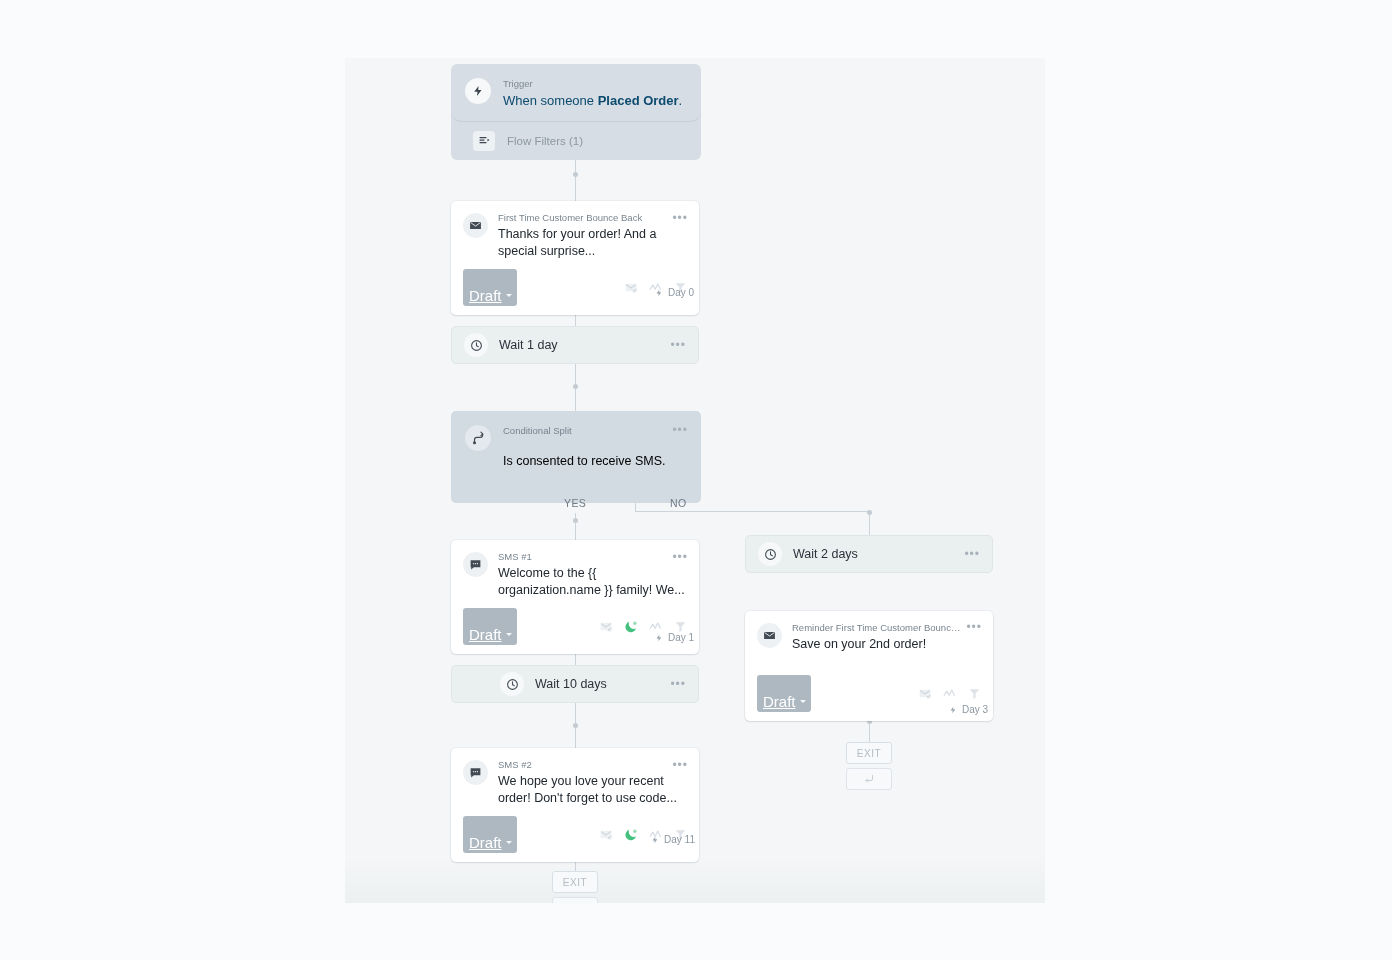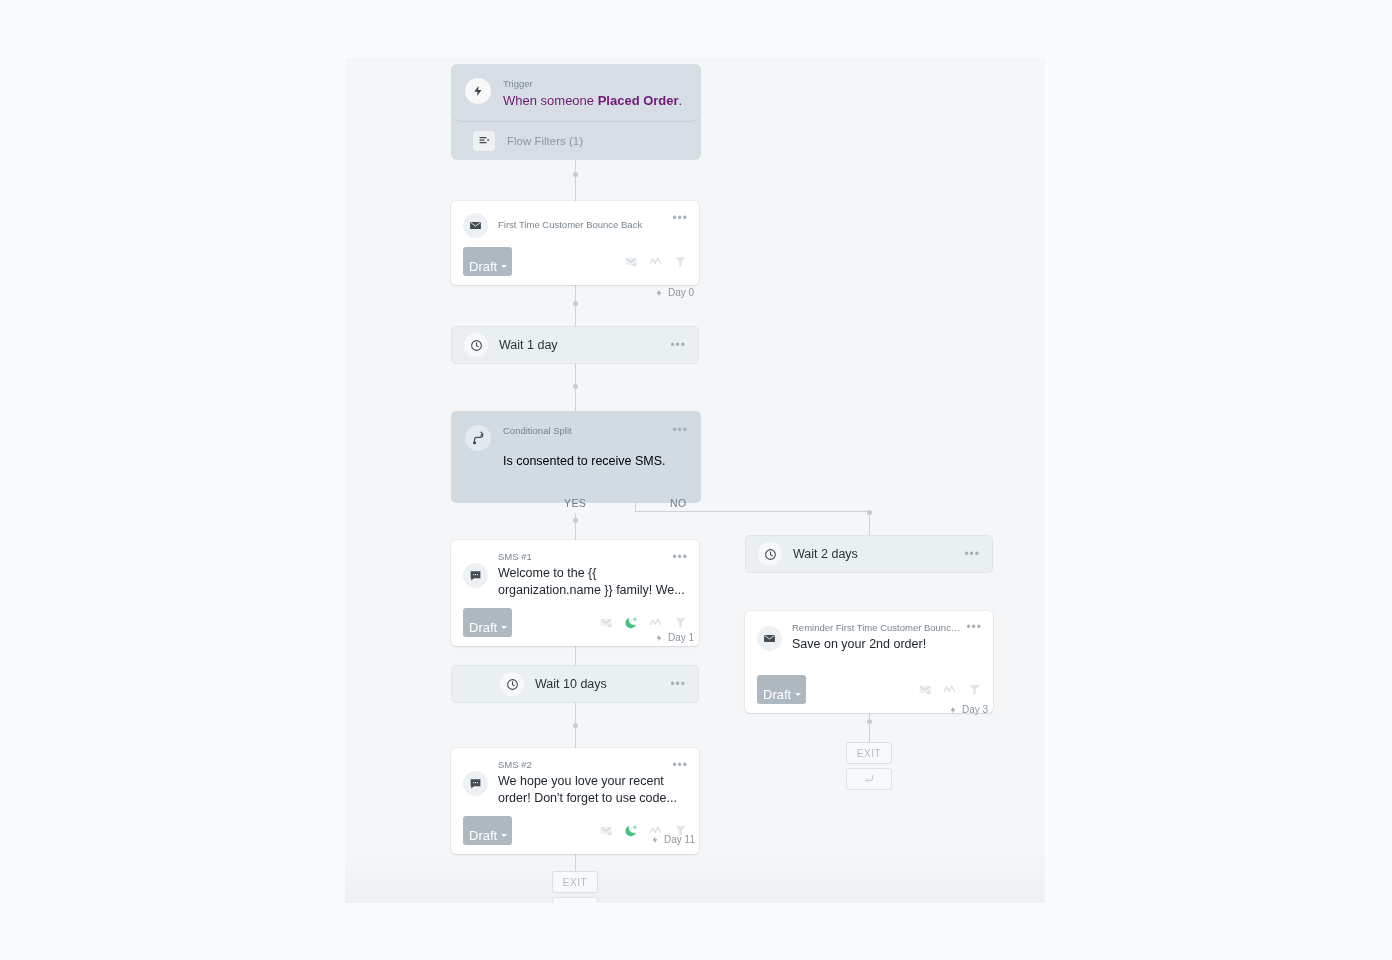--- a/index.html
+++ b/index.html
@@ -96,40 +96,40 @@
     margin-right: 12px;
   }
   .trig-label {
     font-size: 9.5px;
     color: #7d8993;
     line-height: 12px;
     margin-bottom: 2px;
   }
   .trig-main {
     font-size: 13px;
-    color: #701a75;
+    color: #0c4a6e;
     line-height: 17px;
   }
   .trig-main b { font-weight: 700; }
   .flow-filters-text {
     font-size: 11.5px;
     color: #8d98a2;
   }
 
   
   .msg-card {
     width: 248px;
     background: #ffffff;
     border-radius: 5px;
     box-shadow: 0 1px 2px rgba(30,40,50,.10), 0 0 0 1px rgba(40,50,60,.045);
     padding: 11px 12px 9px 12px;
   }
   .msg-head {
     display: flex;
-    align-items: center;
+    align-items: flex-start;
   }
   .msg-avatar {
     width: 25px; height: 25px;
     border-radius: 50%;
     background: #eef1f4;
     display: flex; align-items: center; justify-content: center;
     flex: 0 0 25px;
     margin-right: 10px;
     margin-top: 1px;
   }
@@ -161,27 +161,28 @@
   }
   .msg-foot {
     display: flex;
     align-items: center;
     justify-content: space-between;
     margin-top: 9px;
   }
   .draft-pill {
     background: #aeb8c1;
     color: #ffffff;
-    font-size: 13px;
+    font-size: 15px;
     border-radius: 3px;
-    padding: 12px 5px 2px 6px;
+    padding: 18px 5px 2px 6px;
     display: inline-flex;
     align-items: center;
     gap: 4px;
     cursor: pointer;
+    text-decoration: underline;
   }
   .draft-pill .chev {
     display: inline-block;
     width: 0; height: 0;
     border-left: 3px solid transparent;
     border-right: 3px solid transparent;
     border-top: 3.5px solid #ffffff;
     opacity: .9;
   }
   .foot-icons {
@@ -370,20 +371,21 @@
     <div class="dots">•••</div>
     <div class="msg-head">
       <span class="msg-avatar">
         <svg width="13" height="13" viewBox="0 0 24 24" fill="#434b54">
             <path d="M2 5.5h20v13H2z" fill="#434b54"></path>
             <path d="M2.8 6.4L12 13l9.2-6.6" stroke="#eef1f4" stroke-width="1.7" fill="none"></path>
           </svg>
       </span>
       <div class="msg-body">
         <div class="msg-title">First Time Customer Bounce Back</div>
+        <div class="msg-subject">Thanks for your order! And a special surprise...</div>
       </div>
     </div>
     <div class="msg-foot">
       <span class="draft-pill">
           <span>Draft</span>
           <i class="chev"></i>
         </span>
       <span class="foot-icons">
         <span>
             <svg width="14" height="13" viewBox="0 0 24 24" fill="none" stroke="#d3dae0" stroke-width="2">

